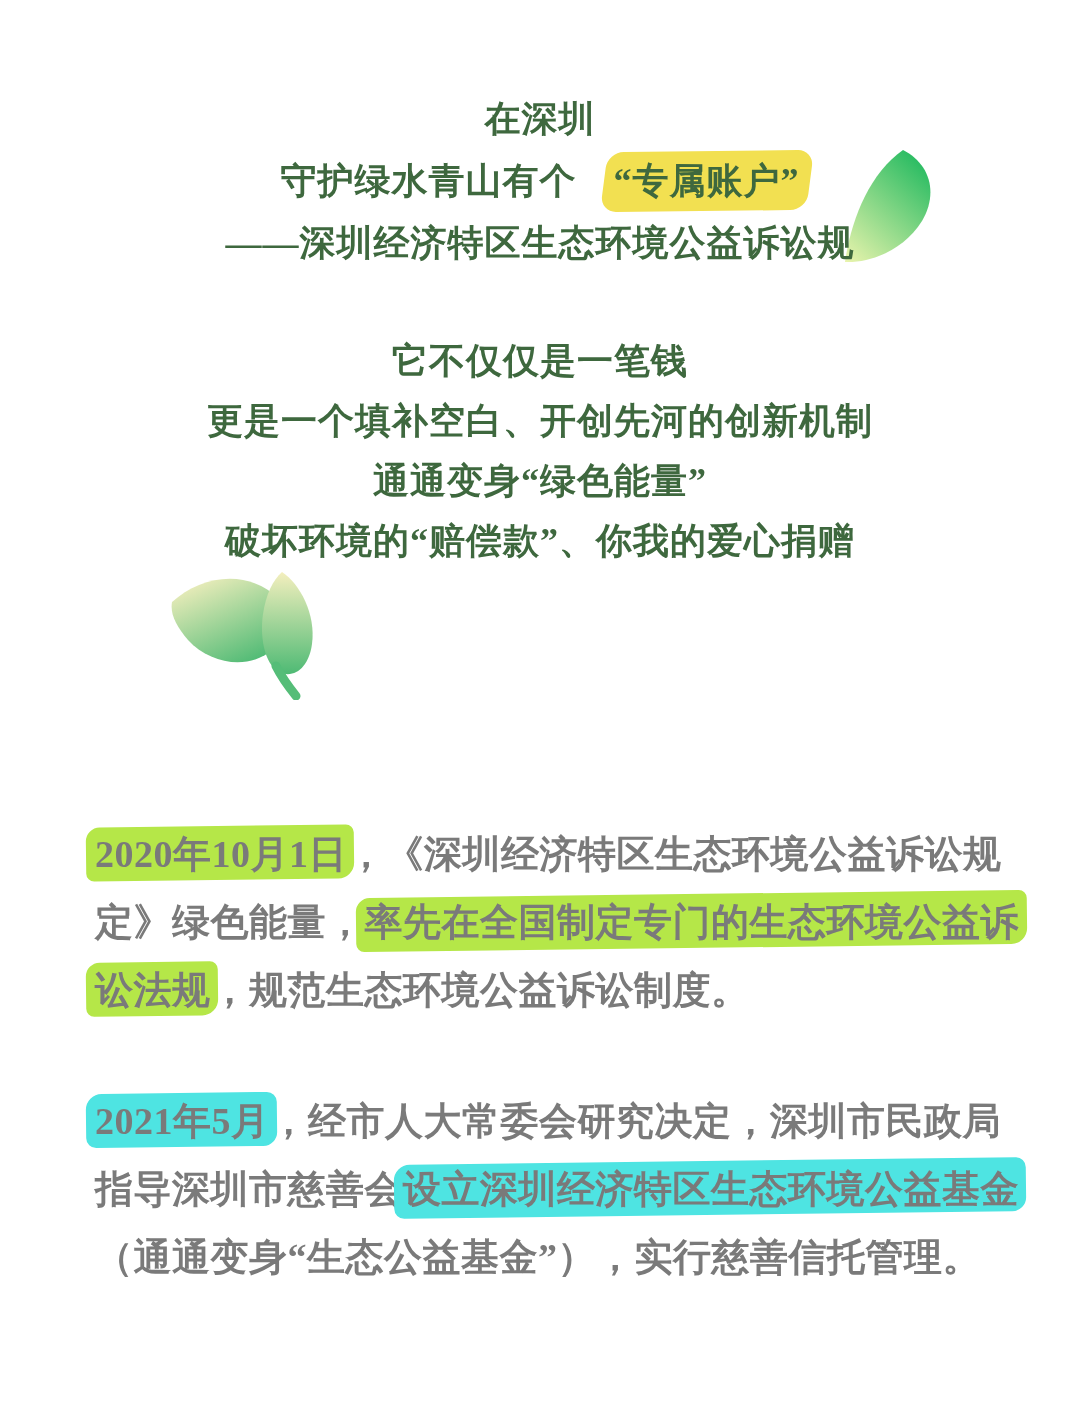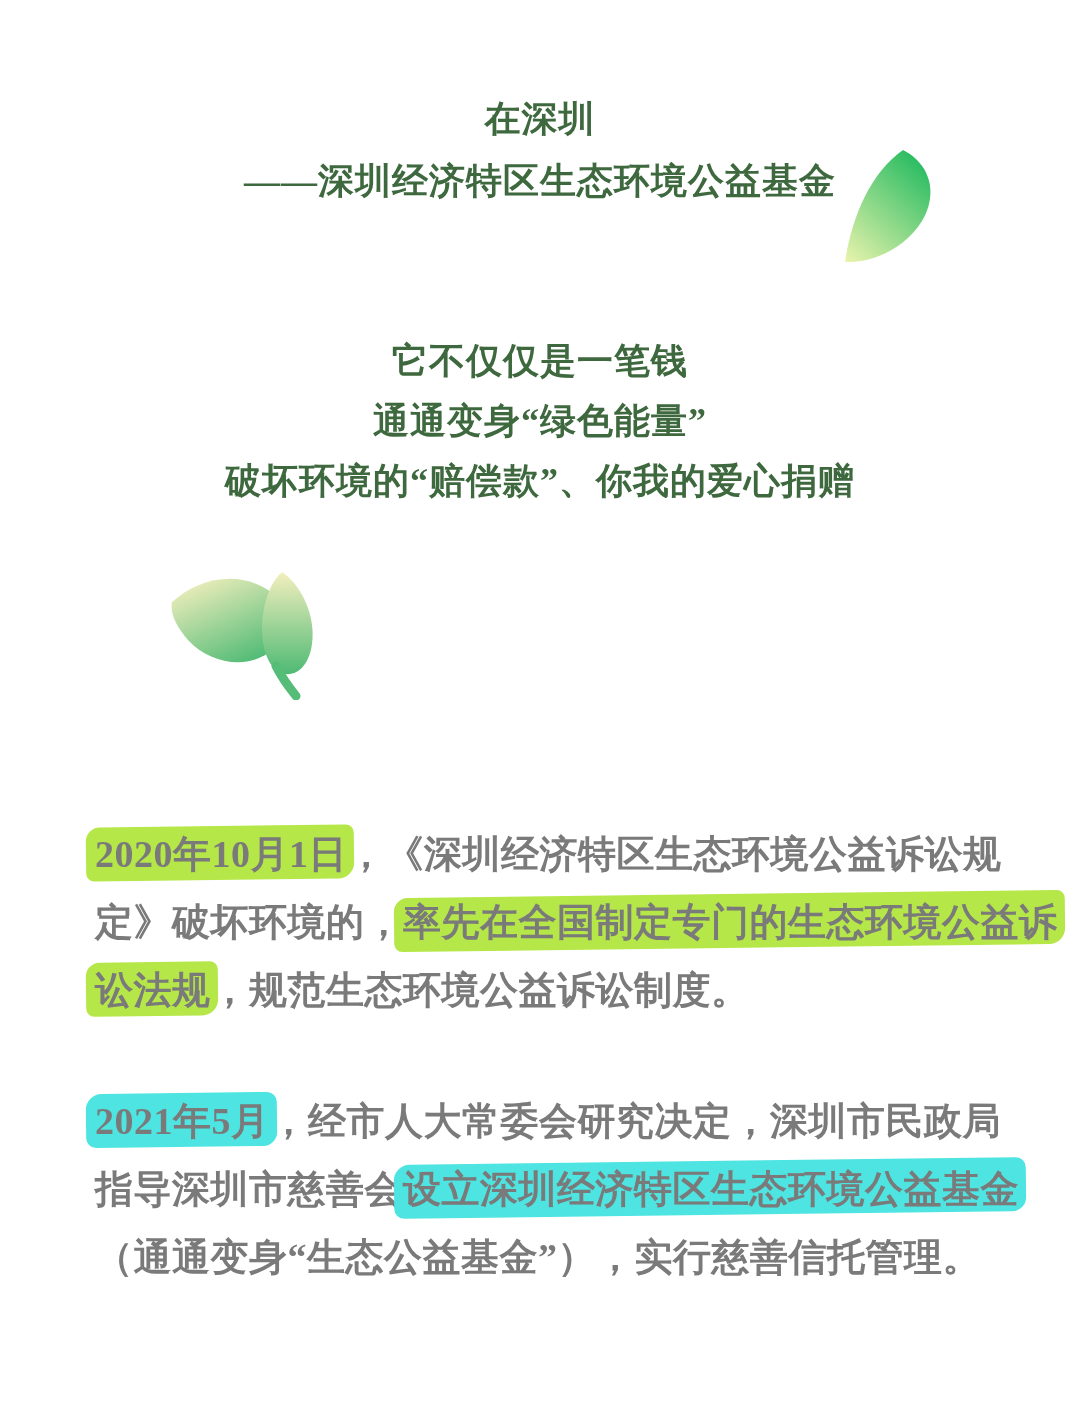--- a/index.html
+++ b/index.html
@@ -127,32 +127,34 @@
         <stop offset="100%" stop-color="#4eba74"></stop>
       </linearGradient>
     </defs>
     <path d="M6 34 C 32 10 72 2 102 22 C 120 35 124 62 108 80 C 86 102 46 98 22 72 C 10 58 4 46 6 34 Z" fill="url(#lg-sprig-a)"></path>
     <path d="M116 4 C 134 16 150 46 146 76 C 143 98 130 110 115 105 C 101 100 93 74 97 46 C 100 26 107 12 116 4 Z" fill="url(#lg-sprig-b)"></path>
     <path d="M110 98 C 116 110 122 118 130 128" stroke="#55bd78" stroke-width="9" stroke-linecap="round" fill="none"></path>
   </svg>
 
   <div class="header green-text">
       <div class="line"><span class="seg">在深圳</span></div>
-      <div class="line"><span class="seg">——深圳经济特区生态环境公益基金</span></div>
+      <div class="line"><span class="seg">守护绿水青山有个　</span><span class="seg hl hl-yellow">“专属账户”</span></div>
+      <div class="line"><span class="seg">——深圳经济特区生态环境公益诉讼规</span></div>
     </div>
 
   <div class="intro green-text">
       <div class="line"><span class="seg">它不仅仅是一笔钱</span></div>
+      <div class="line"><span class="seg">更是一个填补空白、开创先河的创新机制</span></div>
       <div class="line"><span class="seg">通通变身“绿色能量”</span></div>
       <div class="line"><span class="seg">破坏环境的“赔偿款”、你我的爱心捐赠</span></div>
     </div>
 
   <div class="para para1">
       <div class="line"><span class="seg hl hl-lime">2020年10月1日</span><span class="seg">，《深圳经济特区生态环境公益诉讼规</span></div>
-      <div class="line"><span class="seg">定》破坏环境的，</span><span class="seg hl hl-lime">率先在全国制定专门的生态环境公益诉</span></div>
+      <div class="line"><span class="seg">定》绿色能量，</span><span class="seg hl hl-lime">率先在全国制定专门的生态环境公益诉</span></div>
       <div class="line"><span class="seg hl hl-lime">讼法规</span><span class="seg">，规范生态环境公益诉讼制度。</span></div>
     </div>
 
   <div class="para para2">
       <div class="line"><span class="seg hl hl-cyan">2021年5月</span><span class="seg">，经市人大常委会研究决定，深圳市民政局</span></div>
       <div class="line"><span class="seg">指导深圳市慈善会</span><span class="seg hl hl-cyan">设立深圳经济特区生态环境公益基金</span></div>
       <div class="line"><span class="seg">（通通变身“生态公益基金”），实行慈善信托管理。</span></div>
     </div>
 
 </div>

